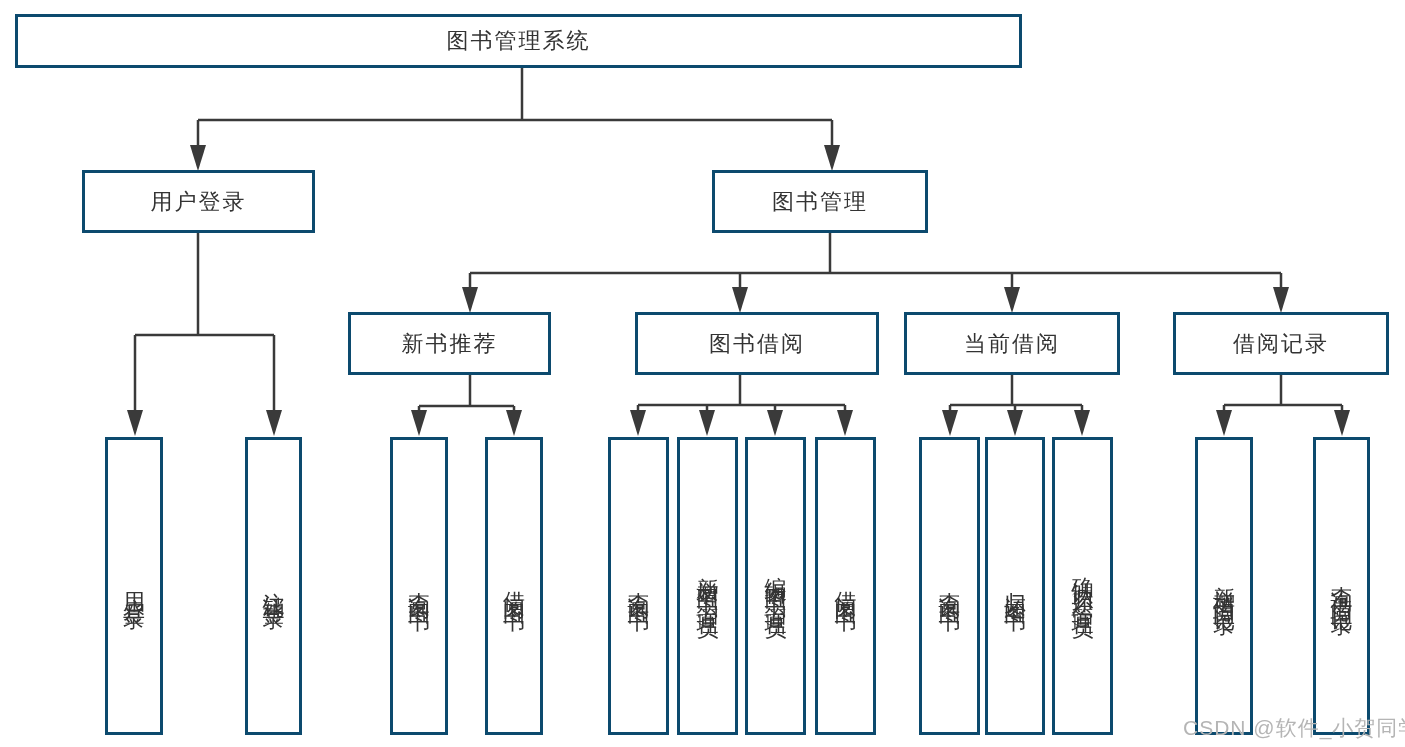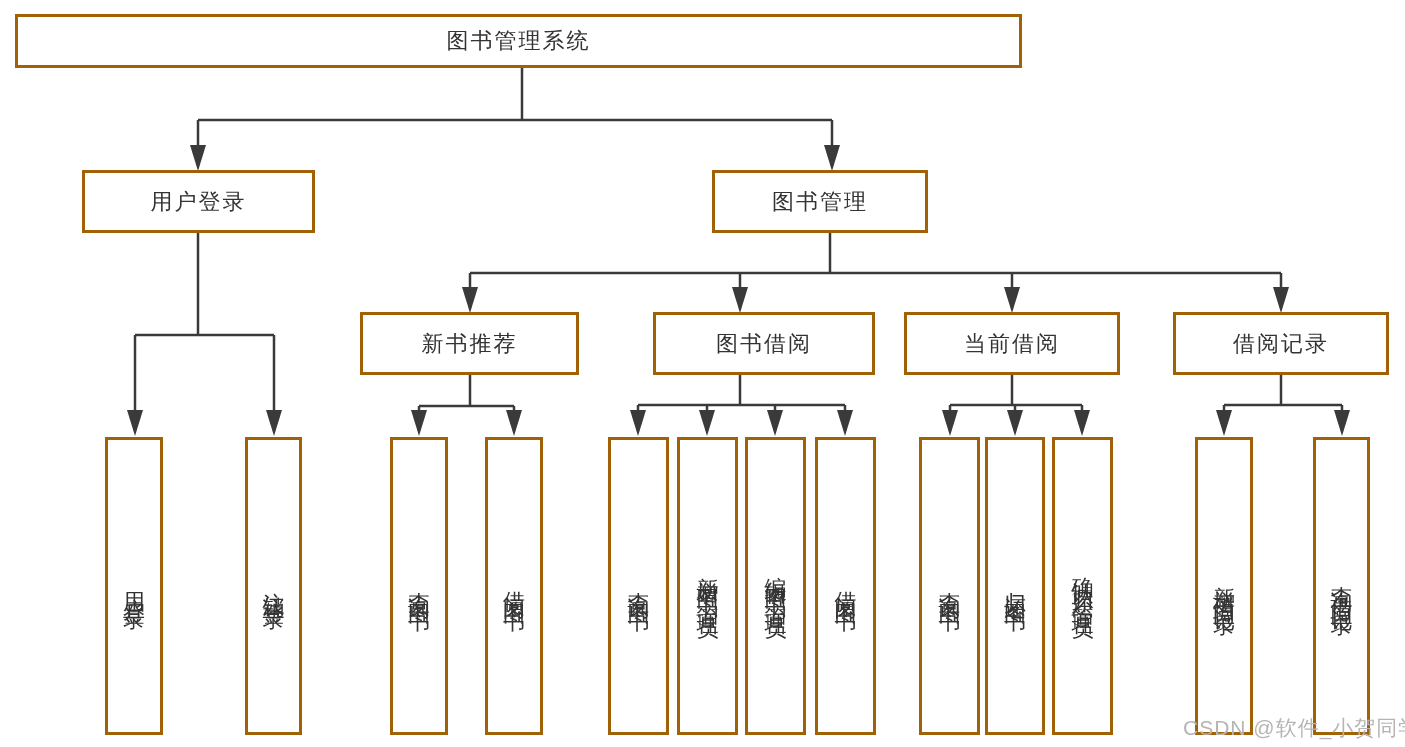--- a/index.html
+++ b/index.html
@@ -16,21 +16,21 @@
     overflow: hidden;
   }
   .connectors {
     position: absolute;
     left: 0;
     top: 0;
   }
   .node {
     position: absolute;
     box-sizing: border-box;
-    border: 3px solid #a16207;
+    border: 3px solid #0c4a6e;
     background: #ffffff;
     color: #333333;
     display: flex;
     align-items: center;
     justify-content: center;
     z-index: 2;
   }
   .h {
     font-size: 22px;
     letter-spacing: 2px;
@@ -123,22 +123,22 @@
       <polygon points="1216,410 1232,410 1224,436"></polygon>
       <polygon points="1334,410 1350,410 1342,436"></polygon>
     </g>
   </svg>
 
   <div class="node h" style="left:15px;top:14px;width:1007px;height:54px">图书管理系统</div>
 
   <div class="node h" style="left:82px;top:170px;width:233px;height:63px">用户登录</div>
   <div class="node h" style="left:712px;top:170px;width:216px;height:63px">图书管理</div>
 
-  <div class="node h" style="left:360px;top:312px;width:219px;height:63px">新书推荐</div>
-  <div class="node h" style="left:653px;top:312px;width:222px;height:63px">图书借阅</div>
+  <div class="node h" style="left:348px;top:312px;width:203px;height:63px">新书推荐</div>
+  <div class="node h" style="left:635px;top:312px;width:244px;height:63px">图书借阅</div>
   <div class="node h" style="left:1173px;top:312px;width:216px;height:63px">借阅记录</div>
   <div class="node h" style="left:904px;top:312px;width:216px;height:63px">当前借阅</div>
 
   <div class="node v" style="left:105px;top:437px;width:58px;height:298px">用户登录</div>
   <div class="node v" style="left:245px;top:437px;width:57px;height:298px">注销登录</div>
 
   <div class="node v" style="left:390px;top:437px;width:58px;height:298px">查询图书</div>
   <div class="node v" style="left:485px;top:437px;width:58px;height:298px">借阅图书</div>
 
   <div class="node v" style="left:608px;top:437px;width:61px;height:298px">查询图书</div>

